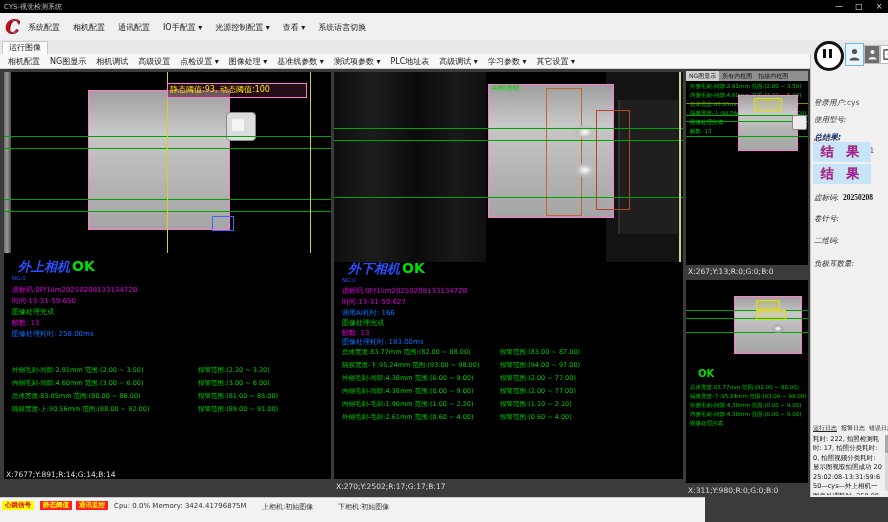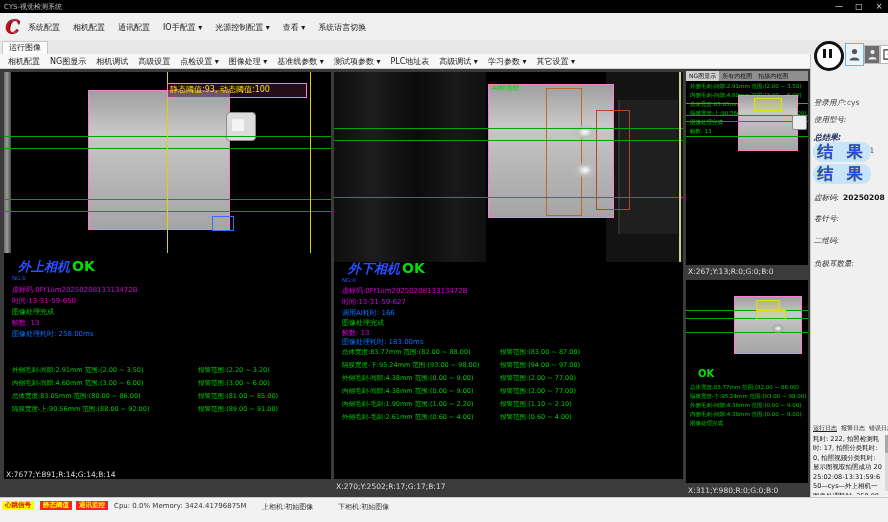--- a/index.html
+++ b/index.html
@@ -84,32 +84,32 @@
   .pausebtn i{position:absolute;top:5px;width:3px;height:9px;background:#111;}
   .pausebtn i.b1{left:6px;} .pausebtn i.b2{left:12px;}
   .sbtn{position:absolute;top:-11px;height:21px;background:#fff;border:1px solid #bbb;display:flex;align-items:center;justify-content:center;}
   .sbtn.sel{border:1px solid #6fb3e8;background:#e9f5fd;}
   .sb1{left:34px;width:17px;} .sb2{left:53px;width:14px;top:-9px;height:17px;} .sb3{left:69px;width:14px;top:-9px;height:17px;}
   .slabel{position:absolute;left:3px;font-size:7.5px;color:#333;font-style:italic;white-space:nowrap;}
   .svalue{position:absolute;left:36px;font-size:7.5px;color:#555;white-space:nowrap;}
   .total{position:absolute;left:3px;font-size:8px;color:#1c2a66;font-style:italic;font-weight:bold;}
   .resultbox{position:absolute;left:2px;width:58px;height:20px;background:#c8e4f8;
              display:flex;align-items:center;justify-content:center;
-             font-family:"DejaVu Serif",serif;font-weight:bold;font-size:16px;color:#1d4ed8;
-             text-shadow:0 0 1px #b89000;letter-spacing:4px;border-radius:9px;}
+             font-family:"DejaVu Serif",serif;font-weight:bold;font-size:13px;color:#a21caf;
+             text-shadow:0 0 1px #b89000;letter-spacing:4px;}
   .codeval{position:absolute;left:32px;font-size:7.5px;font-weight:bold;color:#111;}
   .logtabs{position:absolute;left:2px;top:370px;display:flex;gap:4px;}
   .logtab{font-size:6px;color:#222;white-space:nowrap;}
   .logtab.sel{text-decoration:underline;}
   .logtext{position:absolute;left:2px;top:381px;width:70px;height:60px;font-size:6.5px;color:#101010;
            line-height:1.45;word-break:break-all;overflow:hidden;}
   .logscroll{position:absolute;right:1px;top:381px;width:3px;height:56px;background:#d9d9d9;}
   .logscroll i{display:block;width:3px;height:18px;background:#a8a8a8;}
   
-  .statusbar{position:absolute;left:0;top:497px;width:888px;height:25px;background:#f2f2f2;border-top:1px solid #c9c9c9;}
+  .statusbar{position:absolute;left:0;top:497px;width:705px;height:25px;background:#f2f2f2;border-top:1px solid #c9c9c9;}
   .badge{position:absolute;top:3px;height:9px;font-size:6.5px;line-height:9px;padding:0 3px;font-weight:bold;}
   .badge.b1{left:2px;background:#ffff00;color:#e00000;}
   .badge.b2{left:40px;background:#ff2222;color:#ffff00;}
   .badge.b3{left:76px;background:#ff2222;color:#ffff00;}
   .sbtext{position:absolute;top:4px;font-size:7px;color:#333;white-space:nowrap;}
   .svg-ico{display:block;}
 </style>
 </head>
 <body>
 
@@ -343,21 +343,21 @@
       </svg>
     </div>
     <span class="slabel" style="top:44px;">登录用户:</span>
     <span class="svalue" style="top:44px;">cys</span>
     <span class="slabel" style="top:61px;">使用型号:</span>
     <span class="svalue" style="top:61px;margin-top:31px;">Model1</span>
     <span class="total" style="top:78px;">总结果:</span>
     <div class="resultbox" style="top:88px;">结 果</div>
     <div class="resultbox" style="top:110px;">结 果</div>
     <span class="slabel" style="top:139px;">虚标码:</span>
-    <span class="codeval" style="top:139px;">20250208</span>
+    <span class="codeval" style="top:139px;font-family:Liberation Serif, serif;">20250208</span>
     <span class="slabel" style="top:160px;">卷针号:</span>
     <span class="slabel" style="top:182px;text-align:right;">二维码:</span>
     <span class="slabel" style="top:205px;">负极耳数量:</span>
     <div class="logtabs">
       <span class="logtab sel">运行日志</span>
       <span class="logtab">报警日志</span>
       <span class="logtab">错误日志</span>
     </div>
     <div class="logtext">耗时: 222, 拍照检测耗时: 17, 拍照分类耗时: 0, 拍照视频分类耗时: 显示图视取拍照成功 2025:02:08-13:31:59:650—cys—外上相机一图像处理耗时: 258.00ms</div>
     <div class="logscroll">

